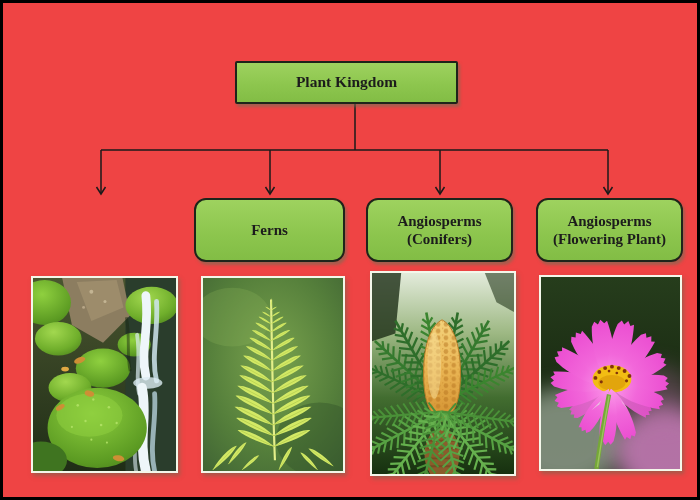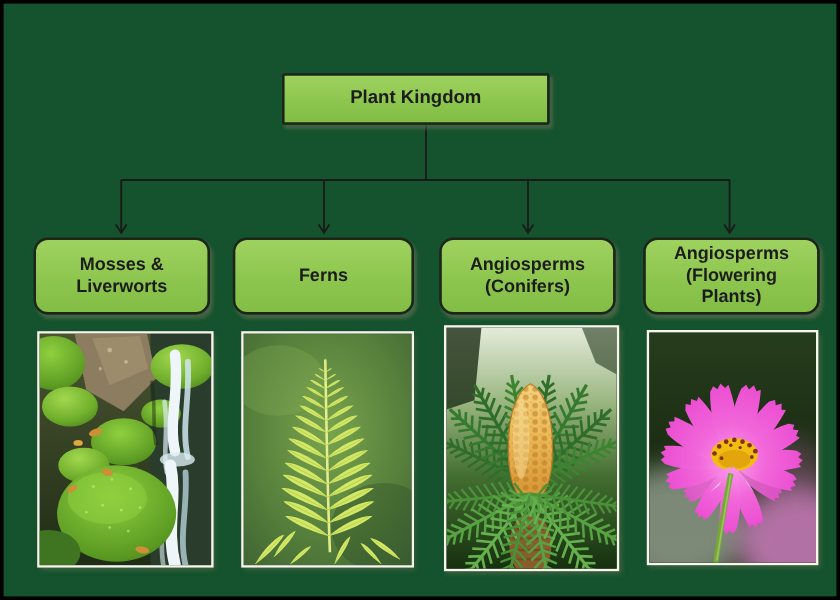--- a/index.html
+++ b/index.html
@@ -1,22 +1,22 @@
 <!DOCTYPE html>
 <html><head>
 <meta charset="utf-8">
 <style>
   html,body{margin:0;padding:0;background:#ffffff;}
   #canvas{
     position:relative;
     width:700px;height:500px;
     box-sizing:border-box;
-    background:#14532d;
+    background:#ef4444;
     border:3px solid #000;
-    font-family:Liberation Sans, sans-serif;
+    font-family:Liberation Serif, serif;
     overflow:hidden;
   }
   .connectors{position:absolute;left:0;top:0;width:700px;height:500px;pointer-events:none;}
   .node{
     position:absolute;
     box-sizing:border-box;
     background:linear-gradient(180deg,#9ed25f 0%,#8dc64e 55%,#82bd45 100%);
     border:2.4px solid #1e241a;
     color:#1c1c1c;
     font-weight:bold;
@@ -59,31 +59,28 @@
       <path d="M93.5 184 L98 191 L102.5 184"></path>
       <path d="M262.5 184 L267 191 L271.5 184"></path>
       <path d="M432.5 184 L437 191 L441.5 184"></path>
       <path d="M600.5 184 L605 191 L609.5 184"></path>
     </g>
   </svg>
 
   <div class="node root">
     <span class="lbl">Plant Kingdom</span>
   </div>
-  <div class="node child" id="b0">
-    <span class="lbl">Mosses &amp; Liverworts</span>
-  </div>
   <div class="node child" id="b1">
     <span class="lbl">Ferns</span>
   </div>
   <div class="node child" id="b2">
     <span class="lbl">Angiosperms (Conifers)</span>
   </div>
   <div class="node child" id="b3">
-    <span class="lbl">Angiosperms (Flowering Plants)</span>
+    <span class="lbl">Angiosperms (Flowering Plant)</span>
   </div>
 
   <figure class="photo" id="p0">
     <svg viewBox="0 0 147 197" preserveAspectRatio="none">
       <defs>
         <linearGradient id="mbg" x1="0" y1="0" x2="0" y2="1">
           <stop offset="0" stop-color="#4a5530"></stop>
             <stop offset="1" stop-color="#1f2d16"></stop>
         </linearGradient>
         <radialGradient id="moss1" cx="0.4" cy="0.3" r="0.9">

